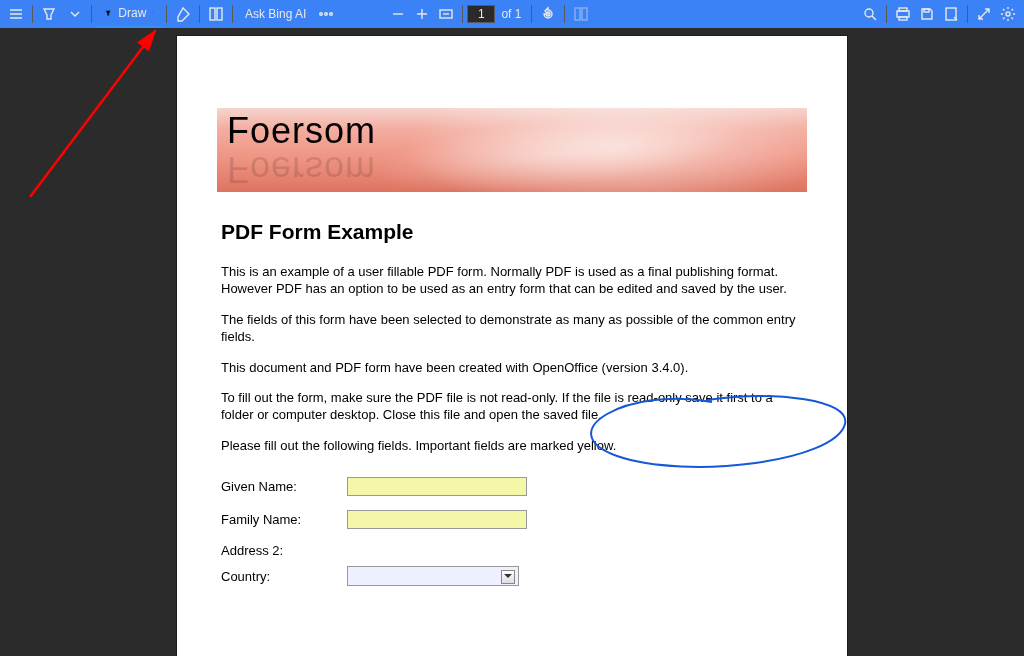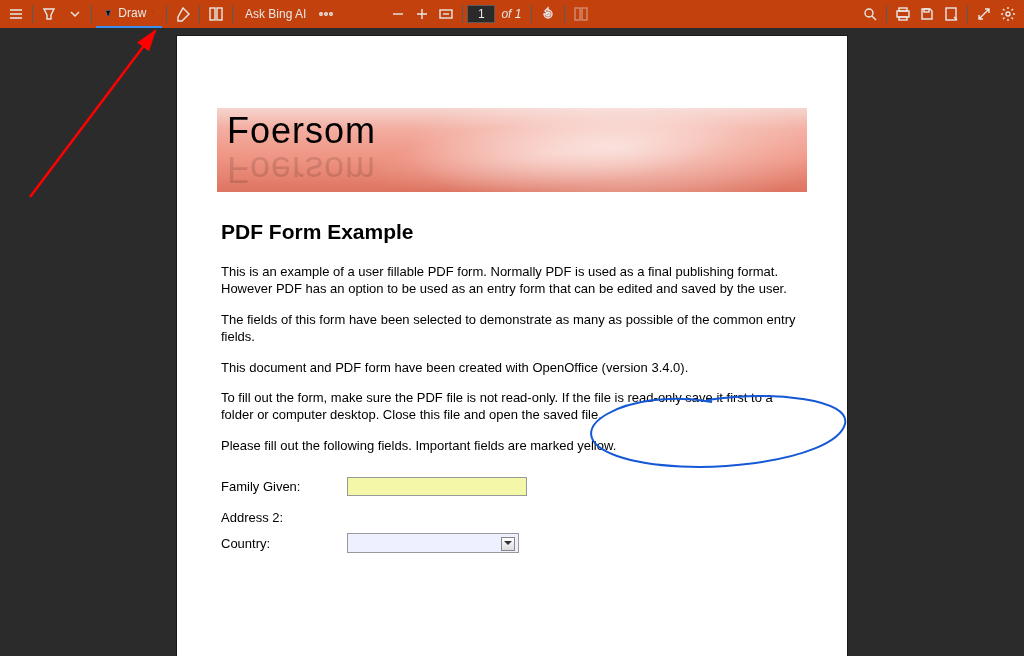--- a/index.html
+++ b/index.html
@@ -7,21 +7,21 @@
   font-family: "Segoe UI", Arial, sans-serif;
   background: #2b2b2b;
   width: 1024px;
   height: 656px;
   overflow: hidden;
   position: relative;
 }
 .toolbar {
   display: flex;
   align-items: center;
-  background: #c2410c;
+  background: #3b82f6;
   height: 28px;
   padding: 0 4px;
   color: #e8e8e8;
   font-size: 12px;
   position: relative;
 }
 .tb-btn {
   display: flex;
   align-items: center;
   justify-content: center;
@@ -52,21 +52,21 @@
 .tb-chev { margin-left: 2px; }
 .page-input {
   background: #2a2a2a;
   border: 1px solid #5a5a5a;
   color: #e8e8e8;
   width: 28px;
   height: 18px;
   text-align: center;
   font-size: 12px;
 }
-.page-of { margin: 0 6px; font-style: italic; }
+.page-of { margin: 0 6px; }
 .tb-spacer { flex: 1; }
 .right-tools { display: flex; align-items: center; }
 .disabled-icon svg { opacity: .45; }
 
 .viewer {
   position: absolute;
   top: 28px; left: 0; right: 0; bottom: 0;
   display: flex;
   justify-content: center;
   overflow: hidden;
@@ -342,21 +342,25 @@
       <h1>PDF Form Example</h1>
       <p>This is an example of a user fillable PDF form. Normally PDF is used as a final publishing format. However PDF has an option to be used as an entry form that can be edited and saved by the user.</p>
       <p>The fields of this form have been selected to demonstrate as many as possible of the common entry fields.</p>
       <p>This document and PDF form have been created with OpenOffice (version 3.4.0).</p>
       <p>To fill out the form, make sure the PDF file is not read-only. If the file is read-only save it first to a folder or computer desktop. Close this file and open the saved file.</p>
       <p>Please fill out the following fields. Important fields are marked yellow.</p>
 
       <div style="height:8px"></div>
 
       <div class="form-row">
-        <span class="form-label">Family Given:</span>
+        <span class="form-label">Given Name:</span>
+        <input class="text-field yellow" style="width: 180px;">
+      </div>
+      <div class="form-row">
+        <span class="form-label">Family Name:</span>
         <input class="text-field yellow" style="width: 180px;">
       </div>
       <div class="form-row compact-row">
         <span class="form-label">Address 2:</span>
       </div>
       <div class="form-row">
         <span class="form-label">Country:</span>
         <div class="select-field">
           <div class="select-chev"></div>
         </div>

